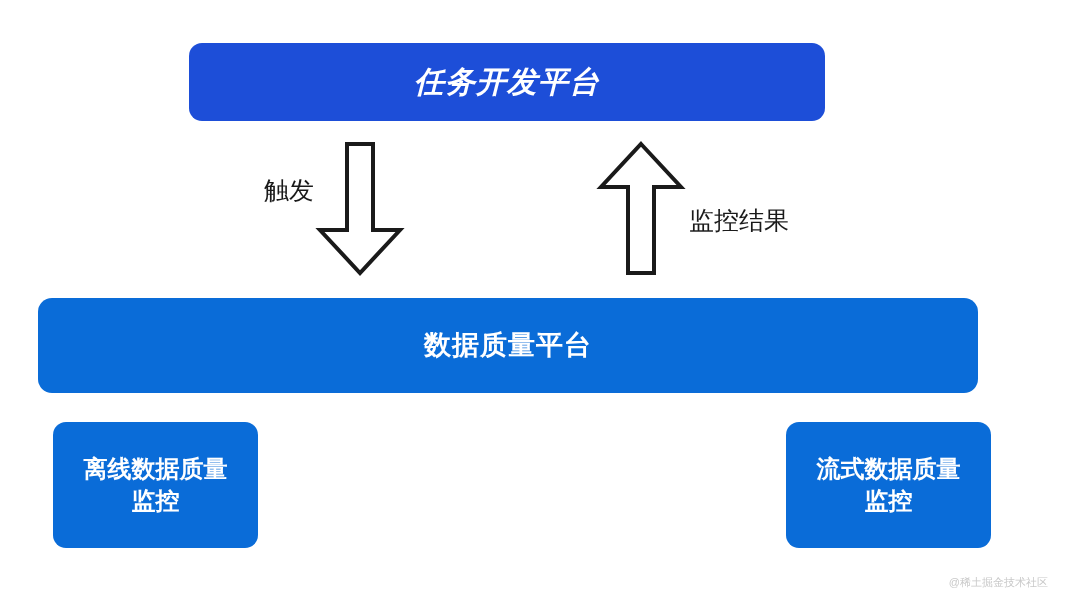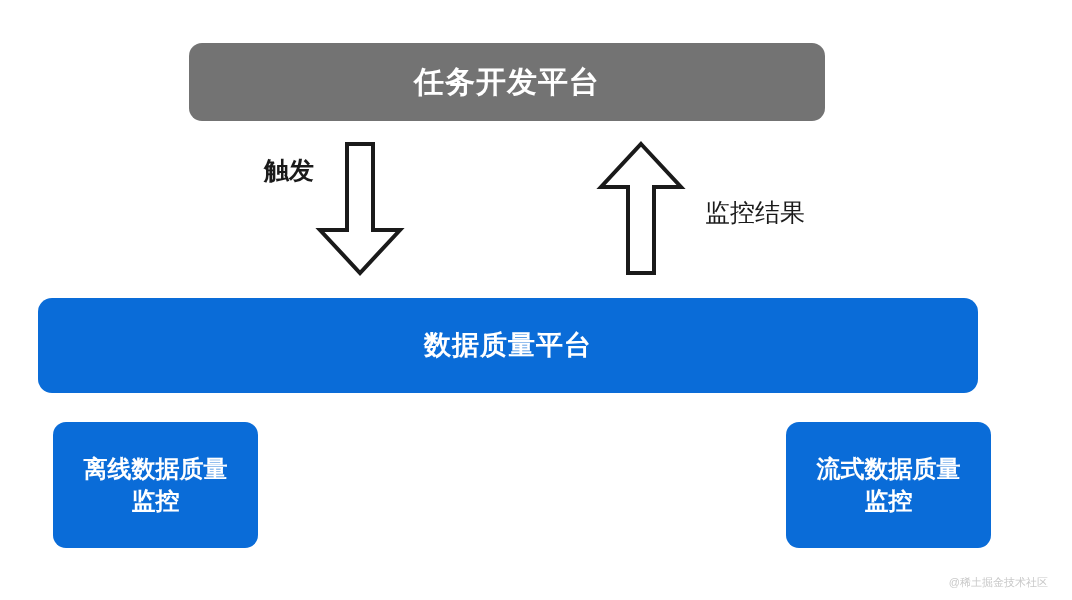--- a/index.html
+++ b/index.html
@@ -18,25 +18,26 @@
     overflow: hidden;
   }
 
   
   .top-box {
     position: absolute;
     left: 189px;
     top: 43px;
     width: 636px;
     height: 78px;
-    background: #737373;
+    background: #1d4ed8;
     border-radius: 13px;
     display: flex;
     align-items: center;
     justify-content: center;
+    font-style: italic;
   }
   .top-box-label {
     color: #ffffff;
     font-size: 30px;
     font-weight: bold;
     letter-spacing: 1px;
     line-height: 1;
   }
 
   
@@ -54,27 +55,25 @@
   .arrow-label {
     position: absolute;
     color: #1a1a1a;
     font-size: 25px;
     font-weight: normal;
     line-height: 1;
     white-space: nowrap;
   }
   #label-trigger {
     left: 264px;
-    top: 158px;
-    font-weight: bold;
+    top: 178px;
   }
   #label-result {
     left: 689px;
-    top: 200px;
-    margin-left: 16px;
+    top: 208px;
   }
 
   
   .main-bar {
     position: absolute;
     left: 38px;
     top: 298px;
     width: 940px;
     height: 95px;
     background: #0A6CD8;

